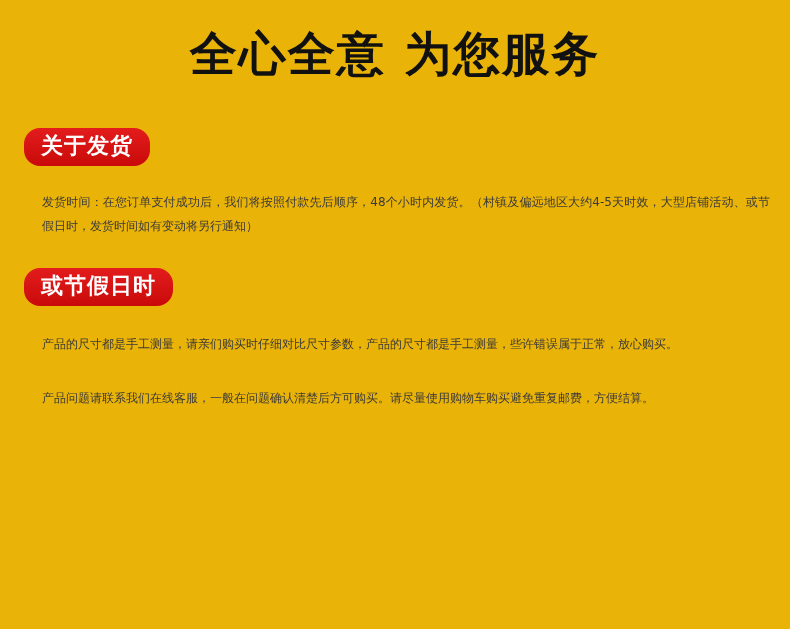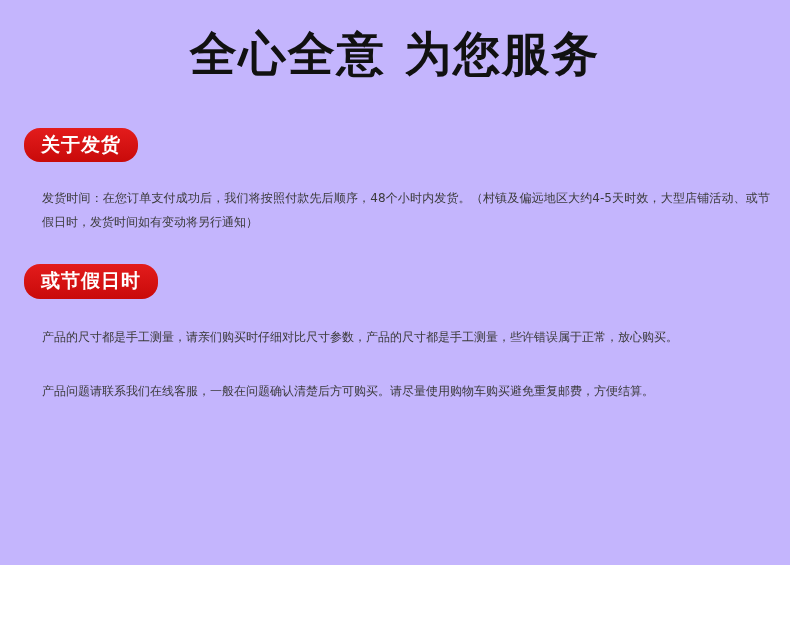--- a/index.html
+++ b/index.html
@@ -10,23 +10,23 @@
   body {
     width: 790px;
     height: 629px;
     font-family: "Liberation Sans", sans-serif;
     color: #222222;
     overflow: hidden;
     position: relative;
   }
   .page {
     width: 790px;
-    height: 565px;
+    height: 629px;
     position: relative;
-    background: #c4b5fd;
+    background: #eab308;
   }
   .main-title {
     text-align: center;
     font-size: 47px;
     font-weight: bold;
     letter-spacing: 2px;
     color: #111111;
     padding-top: 28px;
     line-height: 1.1;
     font-family: "DejaVu Sans", "Liberation Sans", sans-serif;
@@ -49,21 +49,21 @@
   }
   .section {
     margin-top: 30px;
     padding-left: 24px;
   }
   .section.first { margin-top: 48px; }
   .tag {
     display: inline-block;
     background: linear-gradient(180deg, #e31c1c 0%, #c90a0a 100%);
     color: #ffffff;
-    font-size: 19px;
+    font-size: 22px;
     font-weight: bold;
     letter-spacing: 1px;
     padding: 5px 17px 7px 17px;
     border-radius: 16px;
     line-height: 1.2;
     font-family: "DejaVu Sans", "Liberation Sans", sans-serif;
   }
   .body-text {
     margin: 22px 0 0 18px;
     width: 728px;

